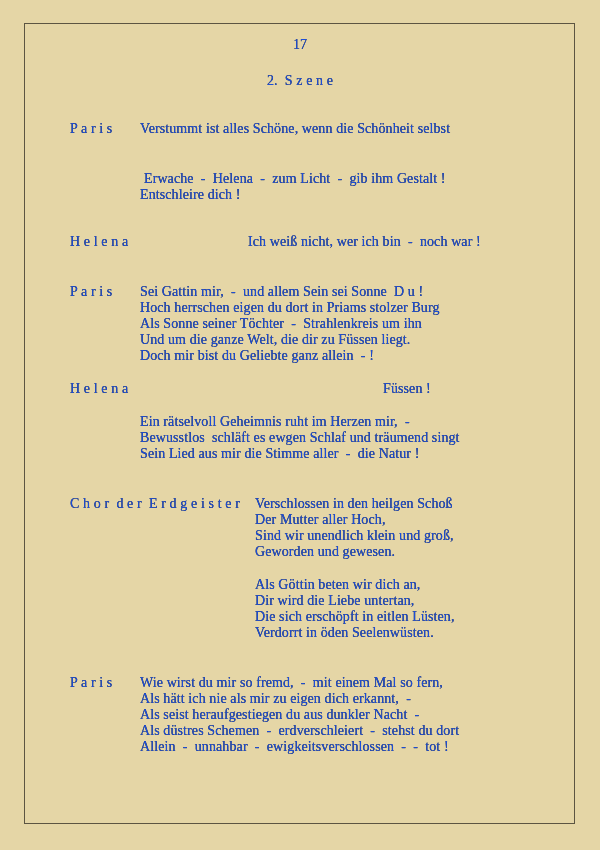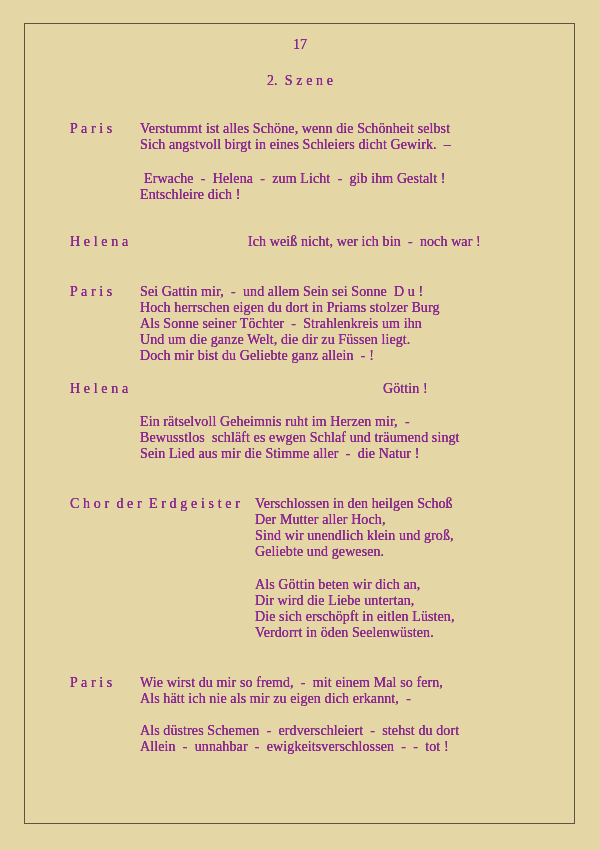--- a/index.html
+++ b/index.html
@@ -7,21 +7,21 @@
     margin: 0;
     padding: 0;
     background: #e5d6a6;
   }
   .page {
     position: relative;
     width: 600px;
     height: 850px;
     background: #e5d6a6;
     font-family: "Liberation Serif", "DejaVu Serif", serif;
-    color: #a21caf;
+    color: #1d4ed8;
     overflow: hidden;
   }
   .frame {
     position: absolute;
     left: 24px;
     top: 23px;
     width: 551px;
     height: 801px;
     border: 1px solid #5c5542;
     box-sizing: border-box;
@@ -49,48 +49,48 @@
 <body>
 
 <div class="page">
   <div class="frame"></div>
 
   <div class="txt center" style="top:37px">17</div>
   <div class="txt center" style="top:73px">2.  S z e n e</div>
 
   <div class="txt speaker" style="top:121px">P a r i s</div>
   <div class="txt" style="left:140px; top:121px">Verstummt ist alles Schöne, wenn die Schönheit selbst</div>
-  <div class="txt" style="left:140px; top:137px">Sich angstvoll birgt in eines Schleiers dicht Gewirk.  –</div>
   <div class="txt" style="left:144px; top:171px">Erwache  -  Helena  -  zum Licht  -  gib ihm Gestalt !</div>
   <div class="txt" style="left:140px; top:187px">Entschleire dich !</div>
 
   <div class="txt speaker" style="top:234px">H e l e n a</div>
   <div class="txt" style="left:248px; top:234px">Ich weiß nicht, wer ich bin  -  noch war !</div>
 
   <div class="txt speaker" style="top:284px">P a r i s</div>
   <div class="txt" style="left:140px; top:284px">Sei Gattin mir,  -  und allem Sein sei Sonne  D u !</div>
   <div class="txt" style="left:140px; top:300px">Hoch herrschen eigen du dort in Priams stolzer Burg</div>
   <div class="txt" style="left:140px; top:316px">Als Sonne seiner Töchter  -  Strahlenkreis um ihn</div>
   <div class="txt" style="left:140px; top:332px">Und um die ganze Welt, die dir zu Füssen liegt.</div>
   <div class="txt" style="left:140px; top:348px">Doch mir bist du Geliebte ganz allein  - !</div>
 
   <div class="txt speaker" style="top:381px">H e l e n a</div>
-  <div class="txt" style="left:383px; top:381px">Göttin !</div>
+  <div class="txt" style="left:383px; top:381px">Füssen !</div>
   <div class="txt" style="left:140px; top:414px">Ein rätselvoll Geheimnis ruht im Herzen mir,  -</div>
   <div class="txt" style="left:140px; top:430px">Bewusstlos  schläft es ewgen Schlaf und träumend singt</div>
   <div class="txt" style="left:140px; top:446px">Sein Lied aus mir die Stimme aller  -  die Natur !</div>
 
   <div class="txt speaker" style="top:496px">C h o r  d e r  E r d g e i s t e r</div>
   <div class="txt" style="left:255px; top:496px">Verschlossen in den heilgen Schoß</div>
   <div class="txt" style="left:255px; top:512px">Der Mutter aller Hoch,</div>
   <div class="txt" style="left:255px; top:528px">Sind wir unendlich klein und groß,</div>
-  <div class="txt" style="left:255px; top:544px">Geliebte und gewesen.</div>
+  <div class="txt" style="left:255px; top:544px">Geworden und gewesen.</div>
   <div class="txt" style="left:255px; top:577px">Als Göttin beten wir dich an,</div>
   <div class="txt" style="left:255px; top:593px">Dir wird die Liebe untertan,</div>
   <div class="txt" style="left:255px; top:609px">Die sich erschöpft in eitlen Lüsten,</div>
   <div class="txt" style="left:255px; top:625px">Verdorrt in öden Seelenwüsten.</div>
 
   <div class="txt speaker" style="top:675px">P a r i s</div>
   <div class="txt" style="left:140px; top:675px">Wie wirst du mir so fremd,  -  mit einem Mal so fern,</div>
   <div class="txt" style="left:140px; top:691px">Als hätt ich nie als mir zu eigen dich erkannt,  -</div>
+  <div class="txt" style="left:140px; top:707px">Als seist heraufgestiegen du aus dunkler Nacht  -</div>
   <div class="txt" style="left:140px; top:723px">Als düstres Schemen  -  erdverschleiert  -  stehst du dort</div>
   <div class="txt" style="left:140px; top:739px">Allein  -  unnahbar  -  ewigkeitsverschlossen  -  -  tot !</div>
 </div>
 
 </body></html>

